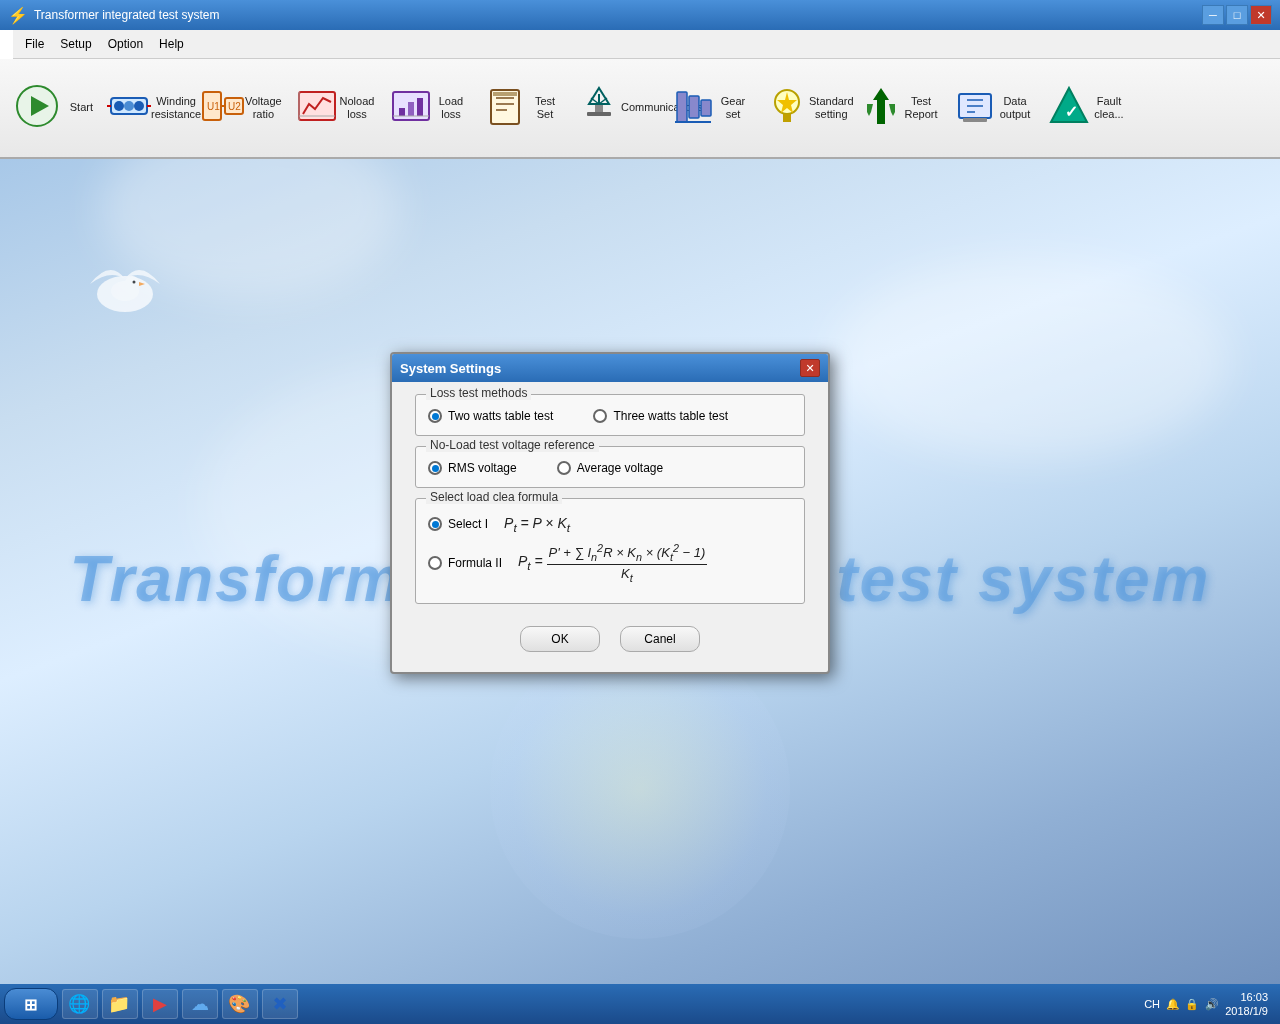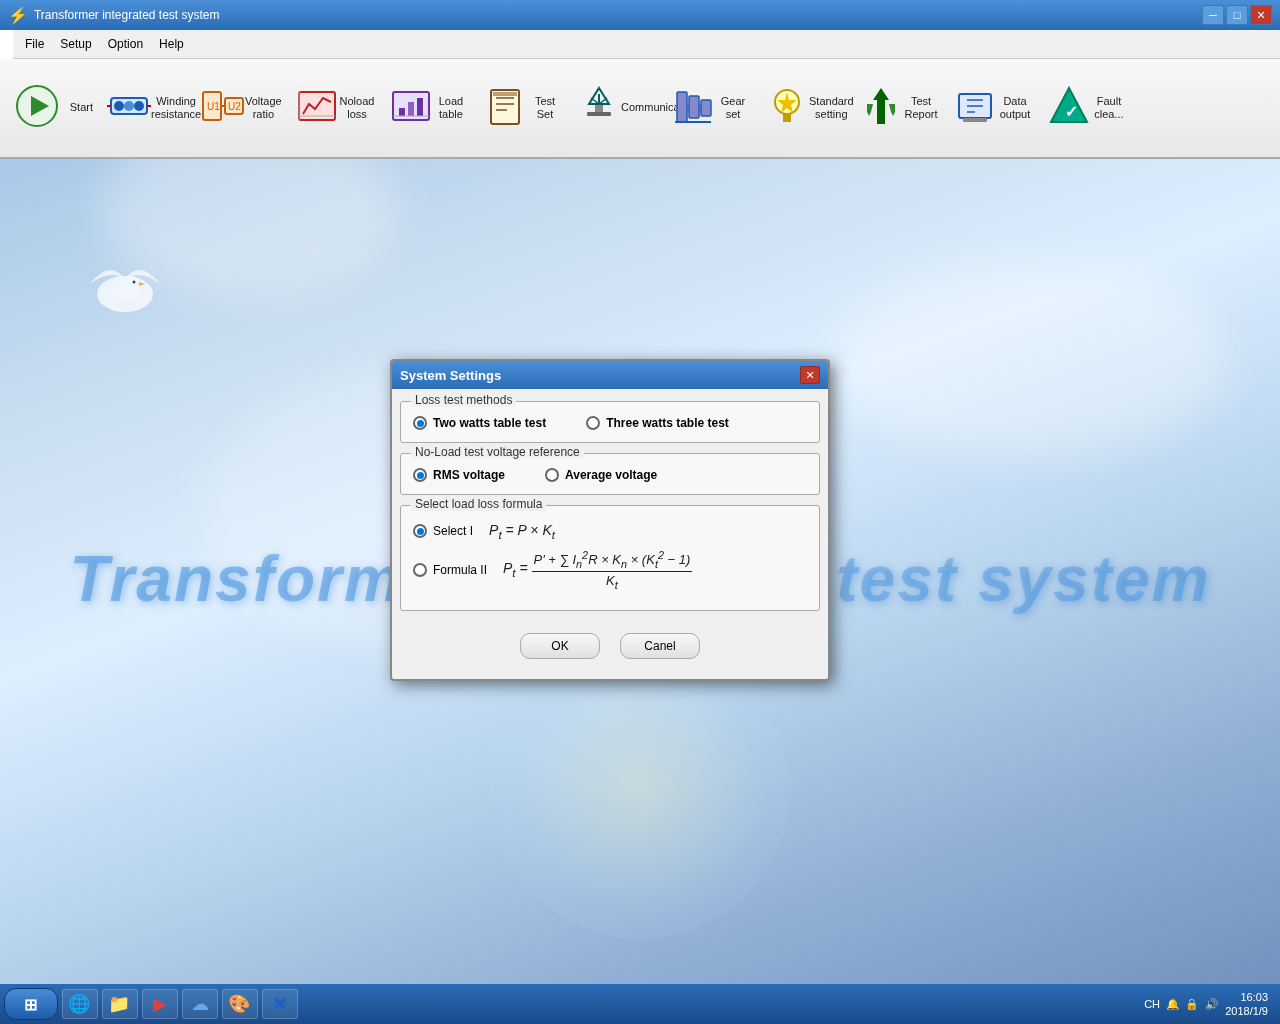--- a/index.html
+++ b/index.html
@@ -212,21 +212,21 @@
     }
 
     
     #dialog {
       width: 440px;
       background: #f0f0f0;
       border: 2px solid #888;
       border-radius: 4px;
       box-shadow: 4px 4px 16px rgba(0,0,0,0.5);
       position: absolute;
-      top: 200px;
+      top: 193px;
       left: 390px;
     }
     #dialog-title-bar {
       height: 28px;
       background: linear-gradient(to bottom, #4a90d9, #2a6cb5);
       display: flex;
       align-items: center;
       justify-content: space-between;
       padding: 0 8px;
       color: white;
@@ -241,21 +241,21 @@
       border: 1px solid #922b21;
       color: white;
       font-size: 11px;
       cursor: pointer;
       display: flex;
       align-items: center;
       justify-content: center;
       border-radius: 2px;
     }
     #dialog-content {
-      padding: 12px 8px;
+      padding: 12px 23px;
     }
     .group-box {
       border: 1px solid #aaa;
       border-radius: 3px;
       margin-bottom: 10px;
       padding: 8px 12px 12px 12px;
       position: relative;
       background: #f8f8f8;
     }
     .group-label {
@@ -265,21 +265,20 @@
       background: #f0f0f0;
       padding: 0 4px;
       font-size: 12px;
       color: #333;
     }
     .radio-row {
       display: flex;
       align-items: center;
       gap: 40px;
       padding-top: 6px;
-      font-weight: bold;
     }
     .radio-item {
       display: flex;
       align-items: center;
       gap: 6px;
       cursor: pointer;
       font-size: 12px;
     }
     .radio-circle {
       width: 14px;
@@ -440,21 +439,21 @@
   <div class="tool-btn">
     <div class="tool-icon">
       <svg width="44" height="44" viewBox="0 0 44 44">
         <rect x="4" y="8" width="36" height="28" rx="2" fill="#e8e0ff" stroke="#7030a0" stroke-width="2"></rect>
         <rect x="10" y="24" width="6" height="8" fill="#7030a0"></rect>
         <rect x="19" y="18" width="6" height="14" fill="#9060c0"></rect>
         <rect x="28" y="14" width="6" height="18" fill="#7030a0"></rect>
         <line x1="4" y1="32" x2="40" y2="32" stroke="#aaa" stroke-width="1"></line>
       </svg>
     </div>
-    <span class="tool-label">Load table</span>
+    <span class="tool-label">Load loss</span>
   </div>
 
   <div class="tool-btn">
     <div class="tool-icon">
       <svg width="44" height="44" viewBox="0 0 44 44">
         <rect x="8" y="6" width="28" height="34" rx="2" fill="#fff8e0" stroke="#7a5020" stroke-width="2"></rect>
         <line x1="13" y1="14" x2="31" y2="14" stroke="#7a5020" stroke-width="1.5"></line>
         <line x1="13" y1="20" x2="31" y2="20" stroke="#7a5020" stroke-width="1.5"></line>
         <line x1="13" y1="26" x2="24" y2="26" stroke="#7a5020" stroke-width="1.5"></line>
         <rect x="10" y="8" width="24" height="4" fill="#b8a070"></rect>
@@ -596,21 +595,21 @@
               <span>RMS voltage</span>
             </label>
             <label class="radio-item">
               <div class="radio-circle"></div>
               <span>Average voltage</span>
             </label>
           </div>
         </div>
 
         <div class="group-box">
-          <span class="group-label">Select load loss formula</span>
+          <span class="group-label">Select load clea formula</span>
 
           <div class="formula-row">
             <label class="radio-item">
               <div class="radio-circle checked"></div>
               <span>Select I</span>
             </label>
             <div class="formula-display">
               <span style="font-style:italic;">P</span><sub>t</sub> = <span style="font-style:italic;">P</span> × <span style="font-style:italic;">K</span><sub>t</sub>
             </div>
           </div>

